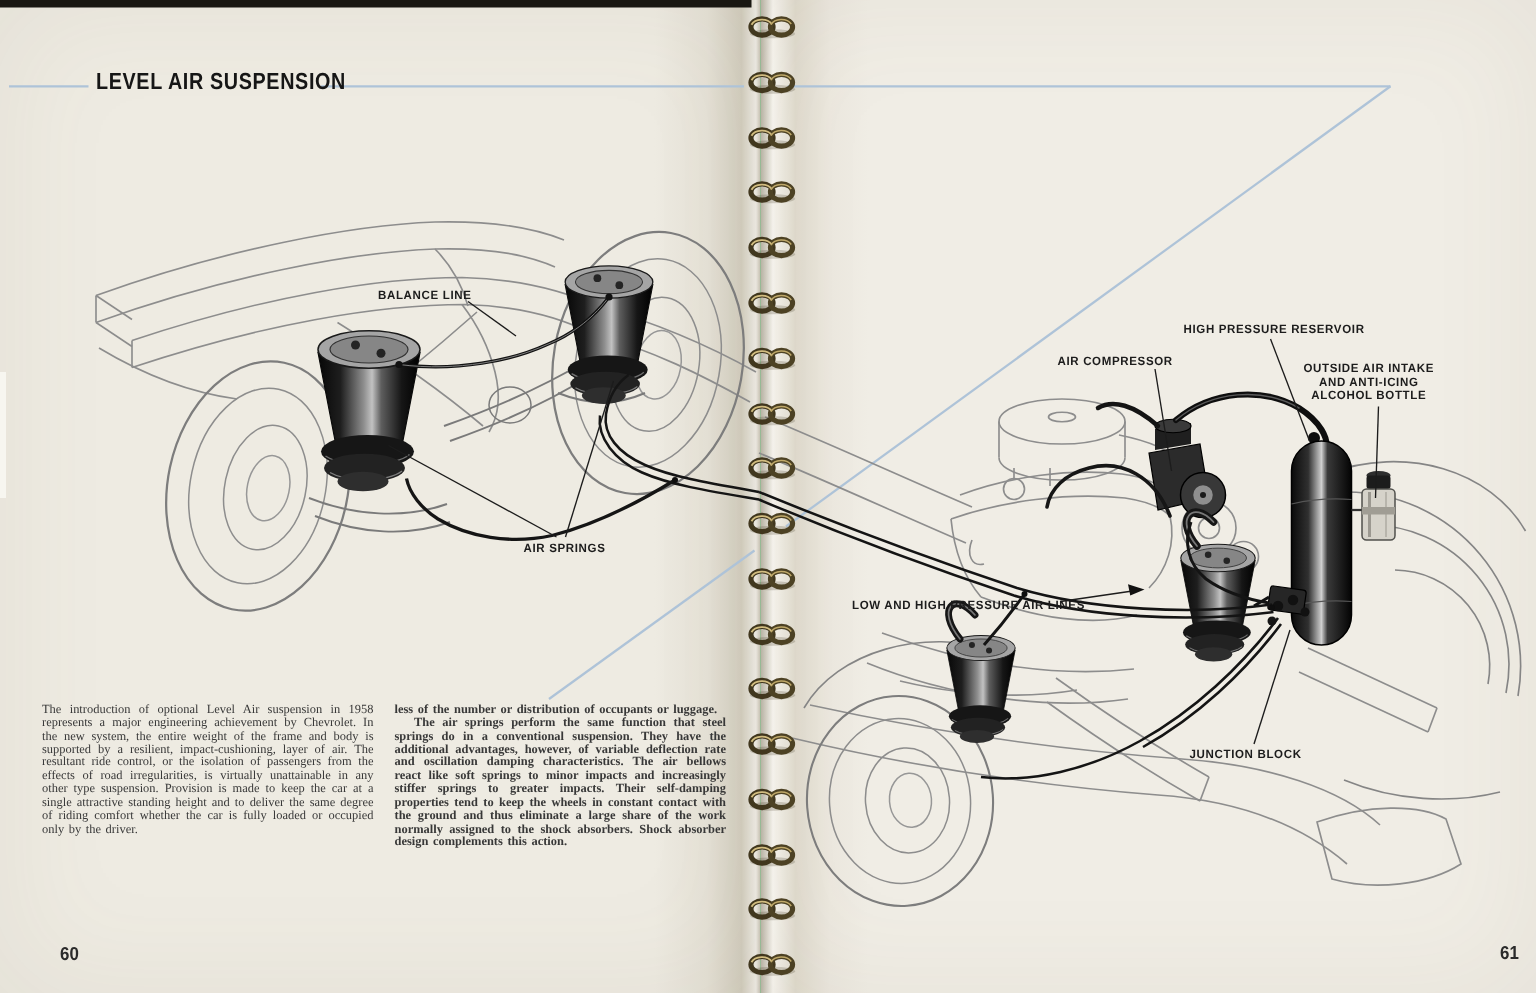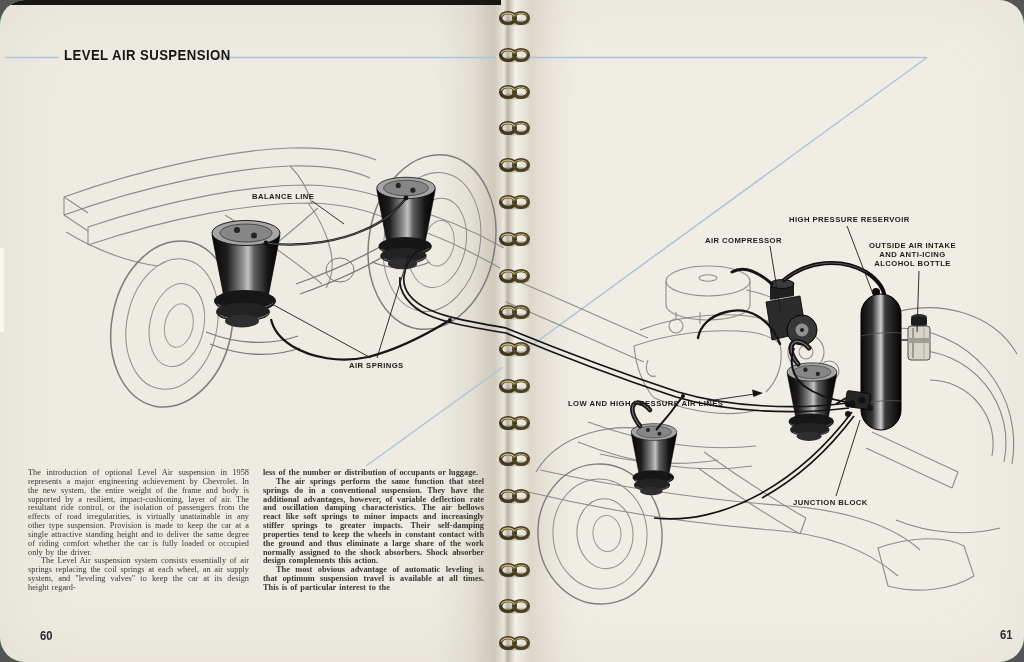--- a/index.html
+++ b/index.html
@@ -1,18 +1,18 @@
 <!DOCTYPE html>
 <html><head>
 <meta charset="utf-8">
 <style>
   html,body{margin:0;padding:0;background:#555;}
   .spread{
     position:relative; width:1024px; height:662px; overflow:hidden;
-    background:#22c55e; font-family:"Liberation Sans", sans-serif;border-radius:25px;
+    background:#22c55e; font-family:"Liberation Sans", sans-serif;
   }
   .page{position:absolute;top:0;height:662px;}
   .page-left{
     left:0; width:507px;
     background:linear-gradient(to right,#eeebe2 0%,#eeebe2 86%,#e5e1d6 93%,#d2cdbe 97.5%,#efece5 99.4%,#c7c2b3 100%);
     box-shadow:inset 0 0 80px rgba(120,105,75,0.08);
   }
   .page-right{
     left:507px; width:517px;
     background:linear-gradient(to right,#b9b3a4 0%,#f8f6f0 1.6%,#e0dbce 4.5%,#ece8df 9%,#f0ede5 14%,#f0ede5 100%);
@@ -316,24 +316,22 @@
   <div class="callout center" style="left:853px;top:242px;width:124px">
     <span>OUTSIDE AIR INTAKE</span><br>
     <span>AND ANTI-ICING</span><br>
     <span>ALCOHOL BOTTLE</span>
   </div>
   <div class="callout" style="left:568px;top:399px">LOW AND HIGH PRESSURE AIR LINES</div>
   <div class="callout" style="left:793px;top:498px">JUNCTION BLOCK</div>
 
   <div class="bodycol col1">
     <p>The introduction of optional Level Air suspension in 1958 represents a major engineering achievement by Chevrolet. In the new system, the entire weight of the frame and body is supported by a resilient, impact-cushioning, layer of air. The resultant ride control, or the isolation of passengers from the effects of road irregularities, is virtually unattainable in any other type suspension. Provision is made to keep the car at a single attractive standing height and to deliver the same degree of riding comfort whether the car is fully loaded or occupied only by the driver.</p>
-    <p>The Level Air suspension system consists essentially of air springs replacing the coil springs at each wheel, an air supply system, and "leveling valves" to keep the car at its design height regard-</p>
   </div>
   <div class="bodycol col2">
     <p>less of the number or distribution of occupants or luggage.</p>
     <p>The air springs perform the same function that steel springs do in a conventional suspension. They have the additional advantages, however, of variable deflection rate and oscillation damping characteristics. The air bellows react like soft springs to minor impacts and increasingly stiffer springs to greater impacts. Their self-damping properties tend to keep the wheels in constant contact with the ground and thus eliminate a large share of the work normally assigned to the shock absorbers. Shock absorber design complements this action.</p>
-    <p>The most obvious advantage of automatic leveling is that optimum suspension travel is available at all times. This is of particular interest to the</p>
   </div>
 
   <div class="pagenum" style="left:40px;top:629px">60</div>
   <div class="pagenum" style="left:1000px;top:628px">61</div>
 
 </div>
 
 </body></html>

